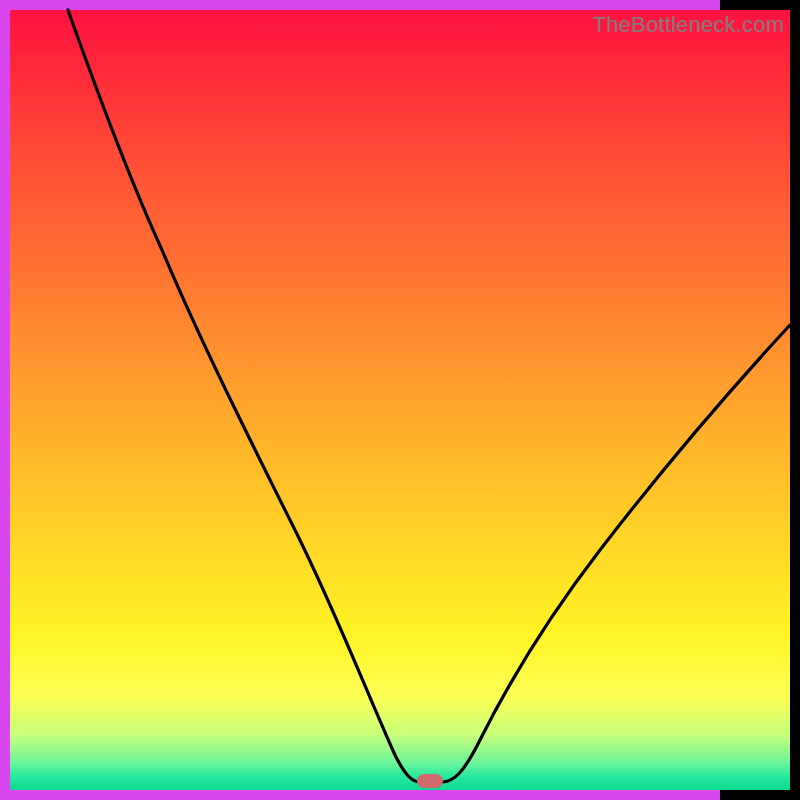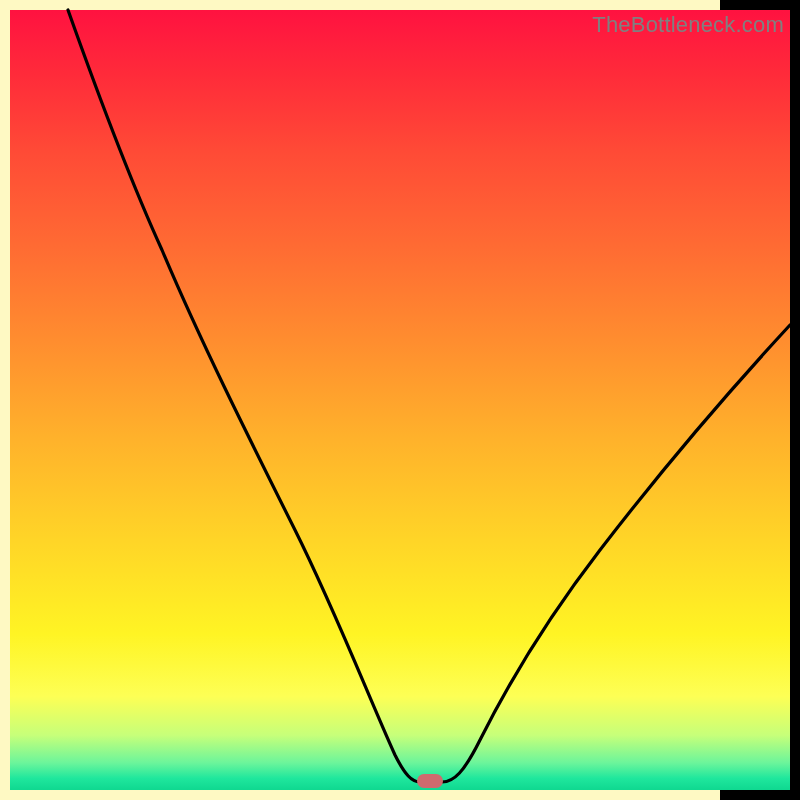--- a/index.html
+++ b/index.html
@@ -8,21 +8,21 @@
     width: 800px;
     height: 800px;
     overflow: hidden;
     background: #000;
     font-family: Arial, Helvetica, sans-serif;
   }
   .frame {
     position: relative;
     width: 720px;
     height: 800px;
-    background: #fef9c3;
+    background: #d946ef;
   }
   .plot-area {
     position: absolute;
     left: 10px;
     top: 10px;
     width: 780px;
     height: 780px;
     
     background: linear-gradient(
       to bottom,

